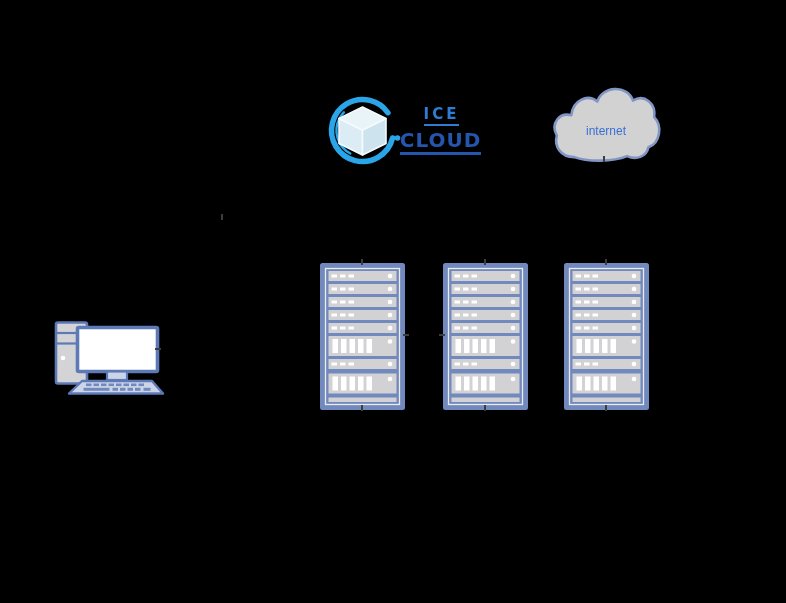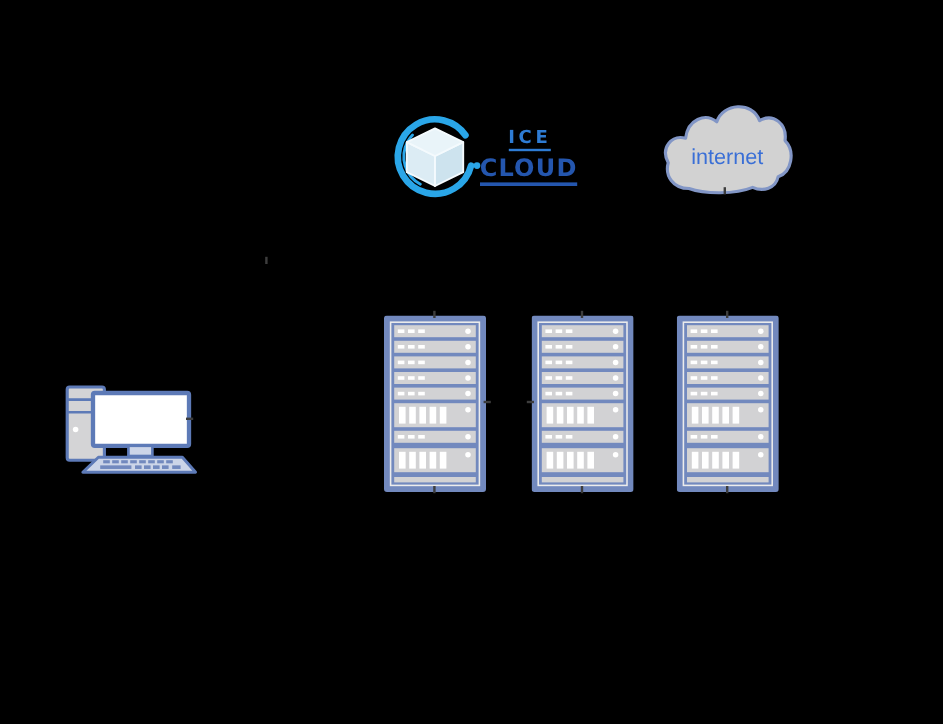--- a/index.html
+++ b/index.html
@@ -4,21 +4,21 @@
 <style>
   html,body { margin:0; padding:0; }
   body { background:#000; font-family:"Liberation Sans", sans-serif; }
   .stage { position:relative; width:786px; height:603px; background:var(--bg,#000); overflow:hidden; }
 
   
   .cloud { position:absolute; }
   .cloud svg { position:absolute; inset:0; width:100%; height:100%; overflow:visible; }
   .cloud-path { fill:var(--cloud-fill); stroke:var(--cloud-stroke); stroke-width:2.6; vector-effect:non-scaling-stroke; stroke-linejoin:round; }
   .cloud-label { position:absolute; inset:0; display:flex; align-items:center; justify-content:center;
-                 color:var(--cloud-text); font-size:18px; }
+                 color:var(--cloud-text); font-size:12px; }
   .cloud.internet { left:553px; top:83px; width:106px; height:78px; }
   .cloud.internet .cloud-label { padding-top:18px; }
   .cloud.lan { left:177px; top:169px; width:91px; height:52px; }
   .cloud.lan .cloud-label { padding-top:13px; }
 
   
   .logo-ring { position:absolute; left:324px; top:92px; width:78px; height:78px; }
   .ring-main { fill:none; stroke:var(--logo-ring); stroke-width:5.5; stroke-linecap:round;
                stroke-dasharray:168 26.8; transform:rotate(14deg); transform-origin:38.5px 38.5px; }
   .ring-inner { fill:none; stroke:var(--logo-ring); stroke-width:2.4; stroke-linecap:round;

